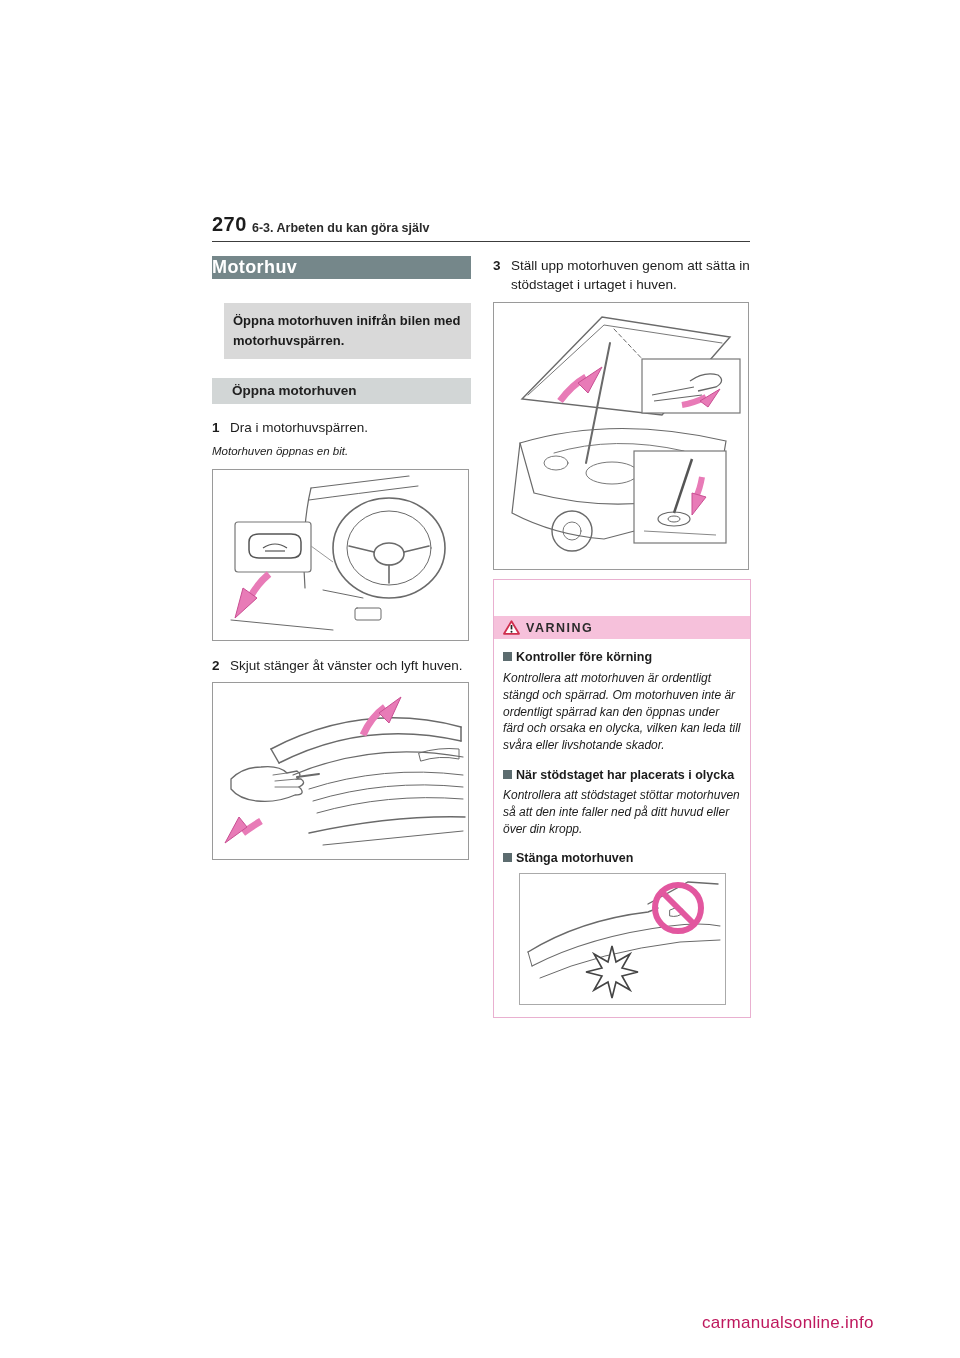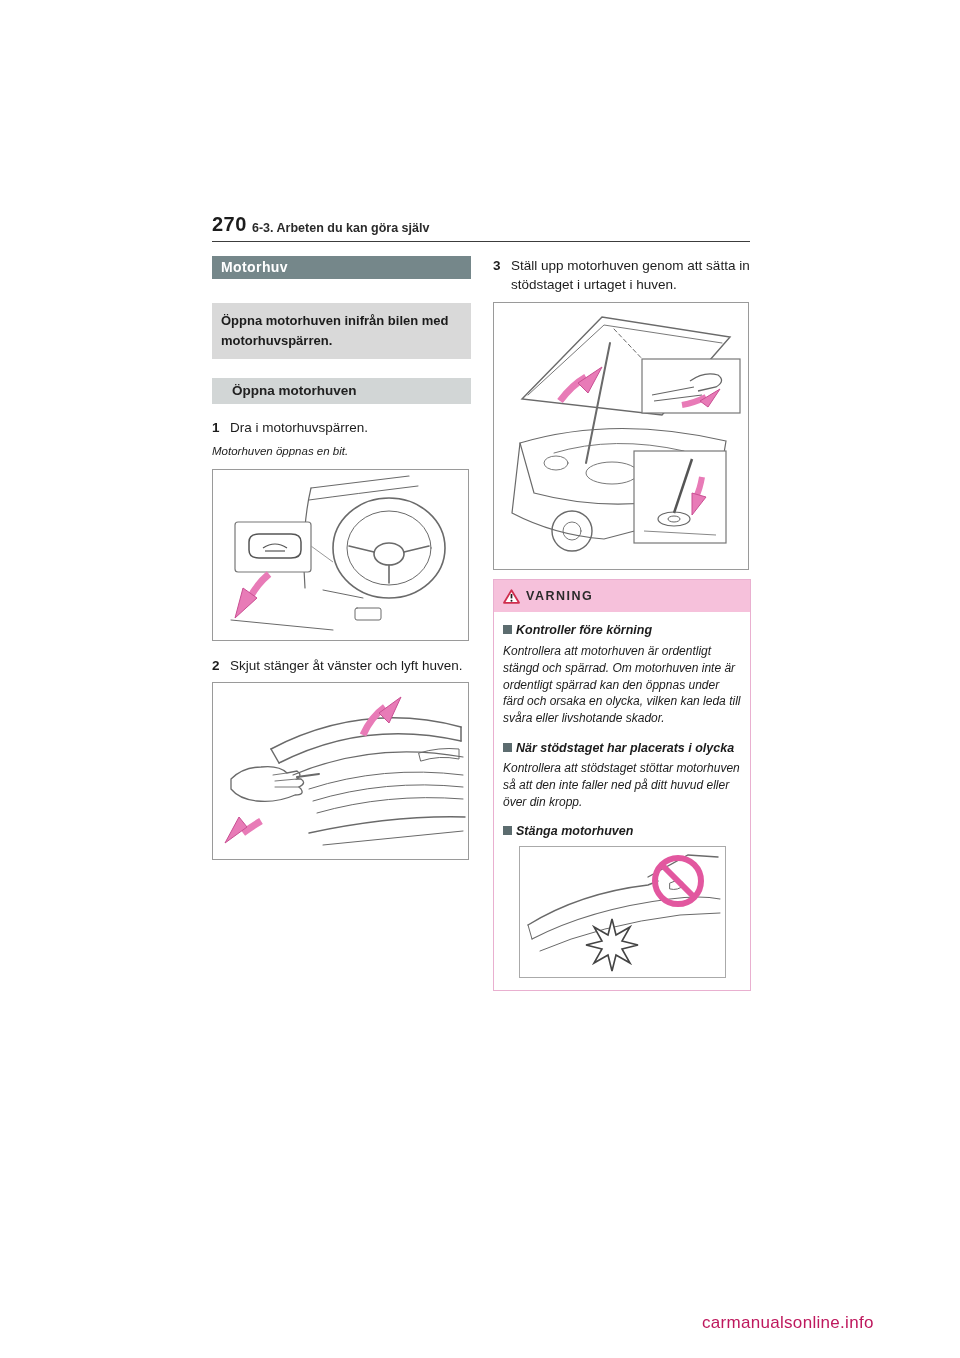--- a/index.html
+++ b/index.html
@@ -20,45 +20,45 @@
   
   .page-number{position:absolute;left:212px;top:213px;font-size:20px;font-weight:bold;letter-spacing:.5px;}
   .section-header{position:absolute;left:252px;top:221px;font-size:12.5px;font-weight:bold;color:#2b2b2b;}
   .header-rule{position:absolute;left:212px;top:241px;width:538px;height:1px;background:#3c3c3c;}
 
   
   .col-left{position:absolute;left:212px;top:256px;width:259px;}
   .col-right{position:absolute;left:493px;top:256px;width:258px;}
 
   .bar-title{height:23px;line-height:23px;background:var(--section-bar);color:#fff;
-    font-size:14px;font-weight:bold;padding-left:9px;letter-spacing:.4px;margin-bottom:24px;}
+    font-size:18px;font-weight:bold;letter-spacing:.4px;margin-bottom:24px;}
   .intro-box{background:var(--gray-box);padding:8px 9px;font-size:13px;font-weight:bold;
-    line-height:1.55;margin-bottom:19px;}
+    line-height:1.55;margin-bottom:19px;margin-left:12px;}
   .sub-bar{height:26px;line-height:26px;background:var(--sub-bar);color:#222;
     font-size:13.5px;font-weight:bold;padding-left:20px;margin-bottom:14px;}
 
   .step{position:relative;padding-left:18px;font-size:13.5px;line-height:1.42;margin-bottom:7px;}
   .step-num{position:absolute;left:0;top:0;font-weight:bold;}
   .step-note{font-size:11.5px;line-height:1.35;color:#222;margin:0 0 9px 0;font-style:italic;}
 
   .illus{border:1px solid #9a9a9a;background:#fff;}
   .illus svg{display:block;width:100%;height:100%;}
   .illus-1{width:257px;height:172px;margin-bottom:15px;}
   .illus-2{width:257px;height:178px;margin-top:4px;}
   .illus-3{width:256px;height:268px;margin-top:8px;margin-bottom:9px;}
   .illus-4{width:207px;height:132px;margin:6px auto 4px auto;border:1px solid #aaa;}
 
   
   .warning{border:1px solid var(--warning-border);}
-  .warning-bar{height:32px;background:var(--warning-bar);display:flex;align-items:center;
-    padding-left:9px;gap:6px;}
+  .warning-bar{height:23px;background:var(--warning-bar);display:flex;align-items:center;
+    padding-left:9px;gap:6px;margin-top:36px;}
   .warning-bar .w-title{font-size:12.5px;font-weight:bold;letter-spacing:1.5px;color:#2b2b2b;}
   .warning-body{padding:10px 9px 8px 9px;}
   .w-heading{position:relative;padding-left:13px;font-size:12.5px;font-weight:bold;
-    line-height:1.35;margin-bottom:4px;font-style:italic;}
+    line-height:1.35;margin-bottom:4px;}
   .w-heading .sq{position:absolute;left:0;top:3px;width:9px;height:9px;background:#5c6c6f;}
   .w-text{font-size:12px;line-height:1.39;margin-bottom:13px;font-style:italic;}
 
   .watermark{position:absolute;left:702px;top:1313px;font-size:17px;color:#be185d;letter-spacing:.3px;}
 
   .tri-icon{display:inline-block;}
 </style>
 </head>
 <body>
 

